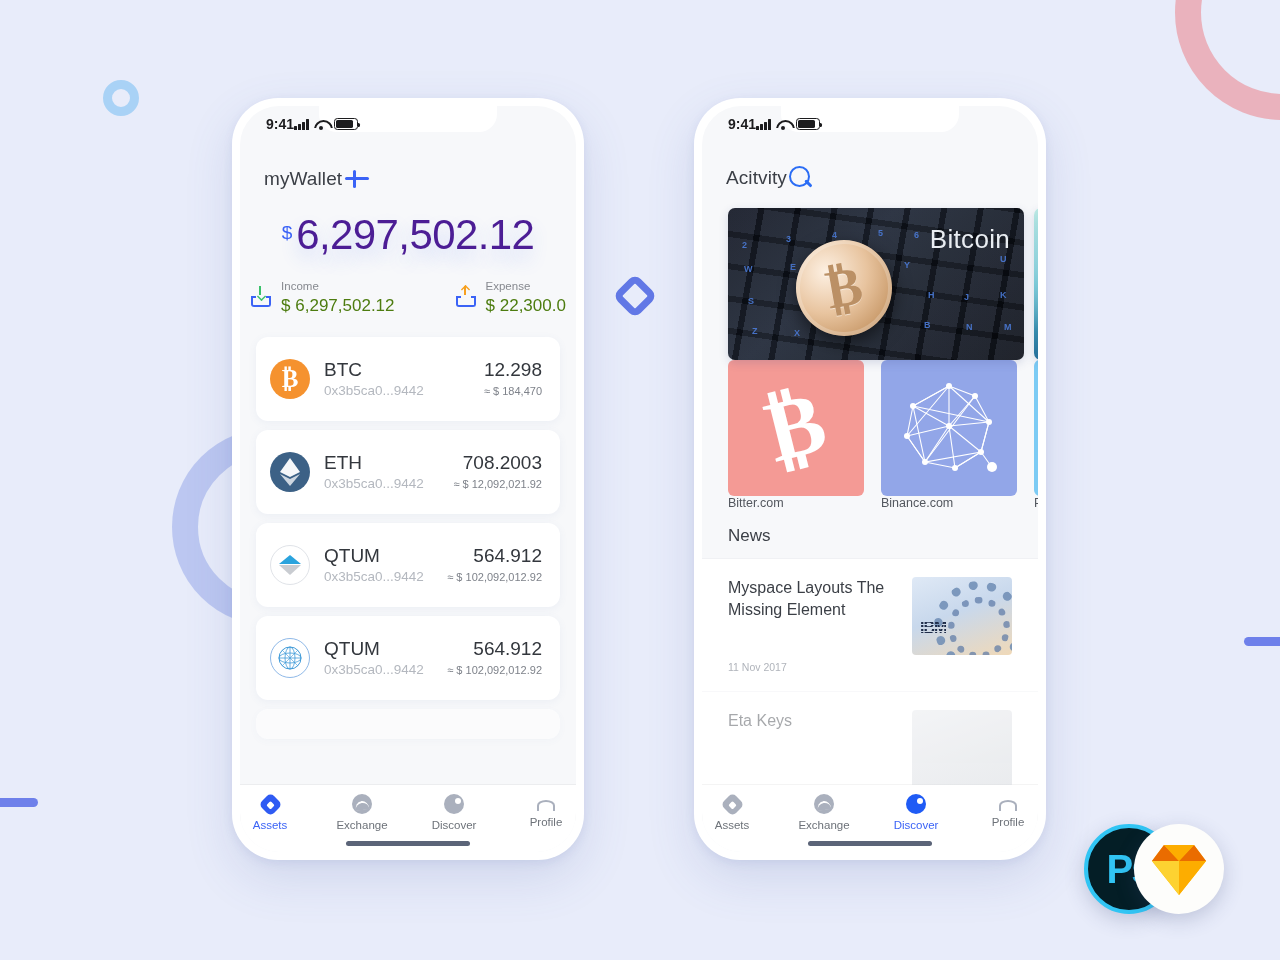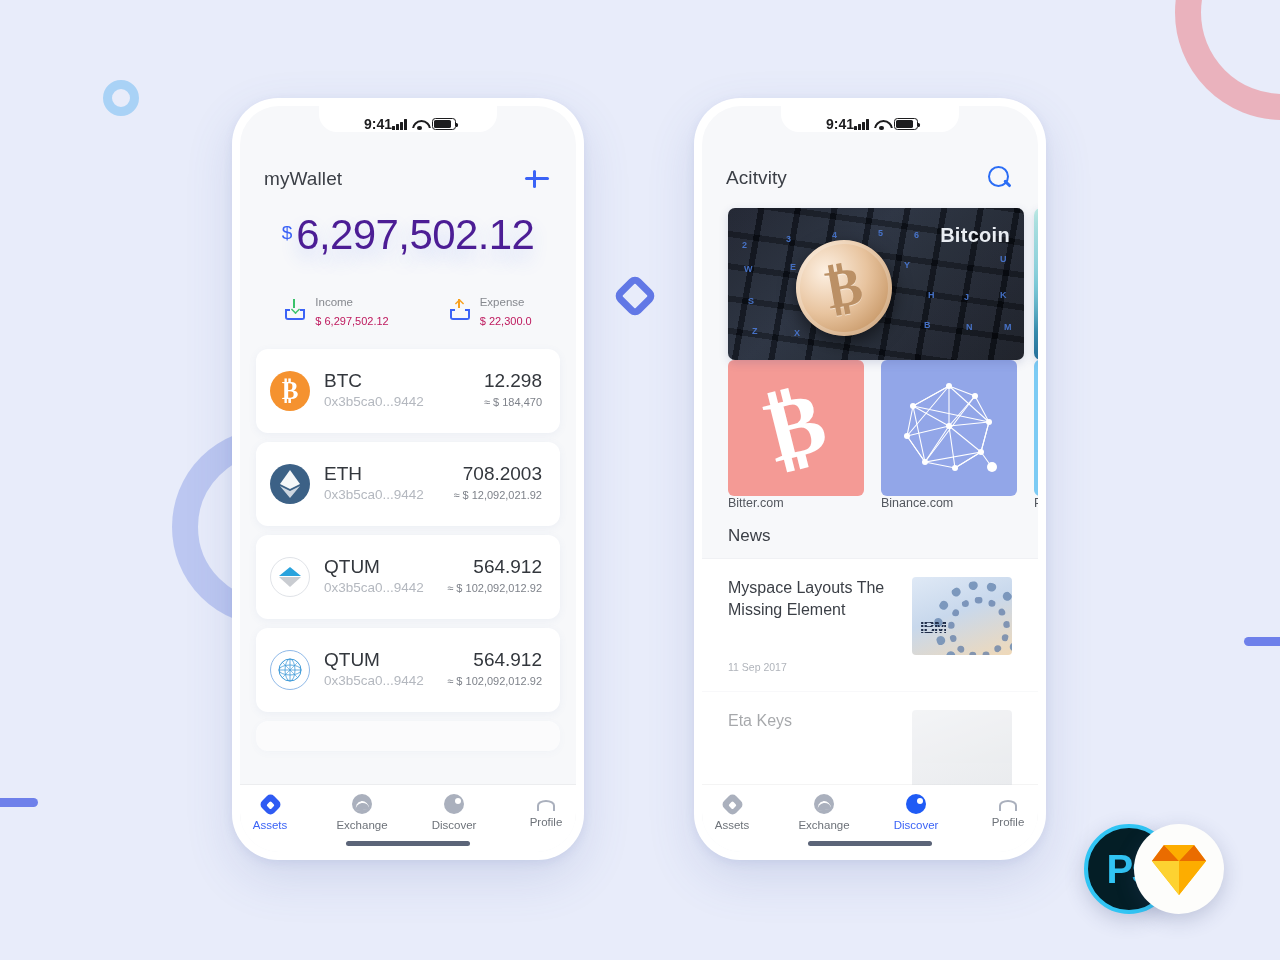--- a/index.html
+++ b/index.html
@@ -62,21 +62,21 @@
   .notch {
     position: absolute; left: 50%; transform: translateX(-50%); top: 0;
     width: 178px; height: 26px; background: #ffffff;
     border-bottom-left-radius: 18px; border-bottom-right-radius: 18px;
     z-index: 6;
   }
 
   
   .statusbar {
     height: 36px; display: flex; align-items: center;
-    justify-content: center; padding: 0 22px 0 26px;
+    justify-content: flex-start; padding: 0 22px 0 26px;
     font-size: 14px; font-weight: bold; color: #1c1c1e;
     flex: 0 0 auto; position: relative; z-index: 7;
   }
   .status-right { display: flex; align-items: flex-end; gap: 5px; }
   .sig { display: flex; align-items: flex-end; gap: 1.5px; height: 11px; }
   .sig i { width: 2.6px; background: #1c1c1e; border-radius: .6px; display: block; }
   .sig i:nth-child(1){height:4px}.sig i:nth-child(2){height:6px}
   .sig i:nth-child(3){height:8.5px}.sig i:nth-child(4){height:11px}
   .wifi { width: 15px; height: 11px; position: relative; }
   .wifi::before{
@@ -87,21 +87,21 @@
   .wifi::after{
     content:""; position:absolute; left:5.4px; top:7px; width:4.2px;height:4.2px;
     background:#1c1c1e;border-radius:50%;
   }
   .batt { width: 24px; height: 12px; border: 1.6px solid #1c1c1e; border-radius: 3.4px; padding: 1.4px; position: relative;}
   .batt span { display:block; height:100%; width:88%; background:#1c1c1e; border-radius:1.6px;}
   .batt::after{content:"";position:absolute;right:-3.4px;top:3.6px;width:2px;height:4.4px;background:#1c1c1e;border-radius:0 1.5px 1.5px 0;}
 
   
   .pg-head {
-    display:flex; align-items:center; justify-content:space-between;
+    display:flex; align-items:center; 
     padding: 22px 24px 6px 24px; flex:0 0 auto;
   }
   .pg-title { font-size: 19px; color:#3b3f46; letter-spacing:.1px; }
   .plus-btn {
     width: 30px; height: 30px; position: relative; cursor: pointer;
   }
   .plus-btn::before,.plus-btn::after{
     content:""; position:absolute; background:#3b63f6; border-radius:2px;
   }
   .plus-btn::before{left:3px;top:13px;width:24px;height:3px;}
@@ -118,42 +118,42 @@
 
   
   .balance-wrap { text-align:center; padding: 14px 0 4px; flex:0 0 auto;}
   .balance-row { display:flex; align-items:flex-start; justify-content:center; gap:4px;}
   .cur-sym { font-size: 19px; color:#3b63f6; margin-top:8px; font-weight:400;}
   .balance-num {
     font-size: 42px; color:#4c1d95; font-weight:400; letter-spacing:-.6px;
     line-height:1; text-shadow: 0 10px 18px rgba(59,99,246,.22);
   }
   .inout {
-    display:flex; justify-content:center; gap:60px; margin-top:36px;
+    display:flex; justify-content:center; gap:60px; margin-top:20px;
   }
   .inout-item{display:flex;align-items:center;gap:9px;}
   .tray{position:relative;width:22px;height:22px;flex:0 0 auto;}
   .tray .tbox{
     position:absolute;left:1px;bottom:1px;width:20px;height:9px;
     border:2px solid #3b63f6;border-top:none;border-radius:0 0 3px 3px;
   }
   .tray .tbox::before,.tray .tbox::after{
     content:"";position:absolute;top:-2px;width:5px;height:2px;background:#3b63f6;
   }
   .tray .tbox::before{left:-2px;} .tray .tbox::after{right:-2px;}
   .arr{position:absolute;left:9px;top:0;width:2px;height:9px;}
   .arr.down{background:#3ac26a;}
   .arr.down::after{content:"";position:absolute;left:-2.6px;top:6px;width:7px;height:7px;
     border-right:2px solid #3ac26a;border-bottom:2px solid #3ac26a;transform:rotate(45deg) scale(.72);}
   .arr.up{background:#f7a01e;}
   .arr.up::after{content:"";position:absolute;left:-2.6px;top:-0.5px;width:7px;height:7px;
     border-left:2px solid #f7a01e;border-top:2px solid #f7a01e;transform:rotate(45deg) scale(.72);}
   .inout-txt{text-align:left;}
   .inout-label{font-size:11.5px;color:#86898f;line-height:1.35;}
-  .inout-val{font-size:11px;color:#be185d;line-height:1.35;}
+  .inout-val{font-size:17px;color:#4d7c0f;line-height:1.35;}
 
   
   .asset-list{flex:1 1 auto;overflow:hidden;padding:16px 16px 0;}
   .asset-card{
     background:#fff;border-radius:12px;height:84px;margin-bottom:9px;
     display:flex;align-items:center;padding:0 18px 0 14px;
     box-shadow:0 2px 8px rgba(90,110,170,.07);
   }
   .coin{width:40px;height:40px;border-radius:50%;flex:0 0 auto;position:relative;
         display:flex;align-items:center;justify-content:center;}
@@ -212,21 +212,21 @@
   .hero .keylabels{position:absolute;inset:0;color:#4d7fe0;font-size:9px;opacity:.85;}
   .hero .keylabels span{position:absolute;font-weight:bold;}
   .hero .coinimg{
     position:absolute;left:68px;top:32px;width:96px;height:96px;border-radius:50%;
     background:radial-gradient(circle at 34% 30%, #fdf0e2 0%, #e8c49f 45%, #c99a6a 78%, #a87b4e 100%);
     box-shadow:0 6px 18px rgba(0,0,0,.55), inset 0 0 0 4px rgba(255,255,255,.22);
     display:flex;align-items:center;justify-content:center;transform:rotate(-10deg);
   }
   .hero .coinimg b{font-family:"Liberation Serif",serif;font-size:54px;color:#bb9065;line-height:1;
     text-shadow:0 1px 0 rgba(255,255,255,.5);}
-  .hero .hero-cap{position:absolute;right:14px;top:16px;color:#e9edf2;font-size:20px;letter-spacing:.3px;font-weight:bold;}
+  .hero .hero-cap{position:absolute;right:14px;top:16px;color:#e9edf2;font-size:26px;letter-spacing:.3px;}
   .hero.aurora{
     background:linear-gradient(160deg,#bfe9e4 0%,#4fb6c9 30%,#1d5f8f 65%,#0d2b4d 100%);
   }
   .hero.aurora::after{
     content:"";position:absolute;inset:0;
     background:radial-gradient(ellipse at 30% 45%, rgba(255,255,255,.55) 0%, rgba(255,255,255,0) 55%);
   }
 
   .sec-title{font-size:17px;color:#3b3f46;padding:14px 26px 10px;}
   .rec-row{display:flex;gap:17px;padding-left:26px;}
@@ -526,21 +526,21 @@
           <div class="rec-tile polo"></div>
           <div class="rec-name">Poloniex.com</div>
         </div>
       </div>
 
       <div class="news-head">News</div>
       <div class="news-list">
         <div class="news-item">
           <div class="news-text">
             <div class="news-title">Myspace Layouts The Missing Element</div>
-            <div class="news-date">11 Sep 2017</div>
+            <div class="news-date">11 Nov 2017</div>
           </div>
           <div class="news-thumb">
             <div class="rings"></div>
               <div class="rings2"></div>
             <div class="ibm">IBM</div>
           </div>
         </div>
         <div class="news-item faded">
           <div class="news-text">
             <div class="news-title">Eta Keys</div>

